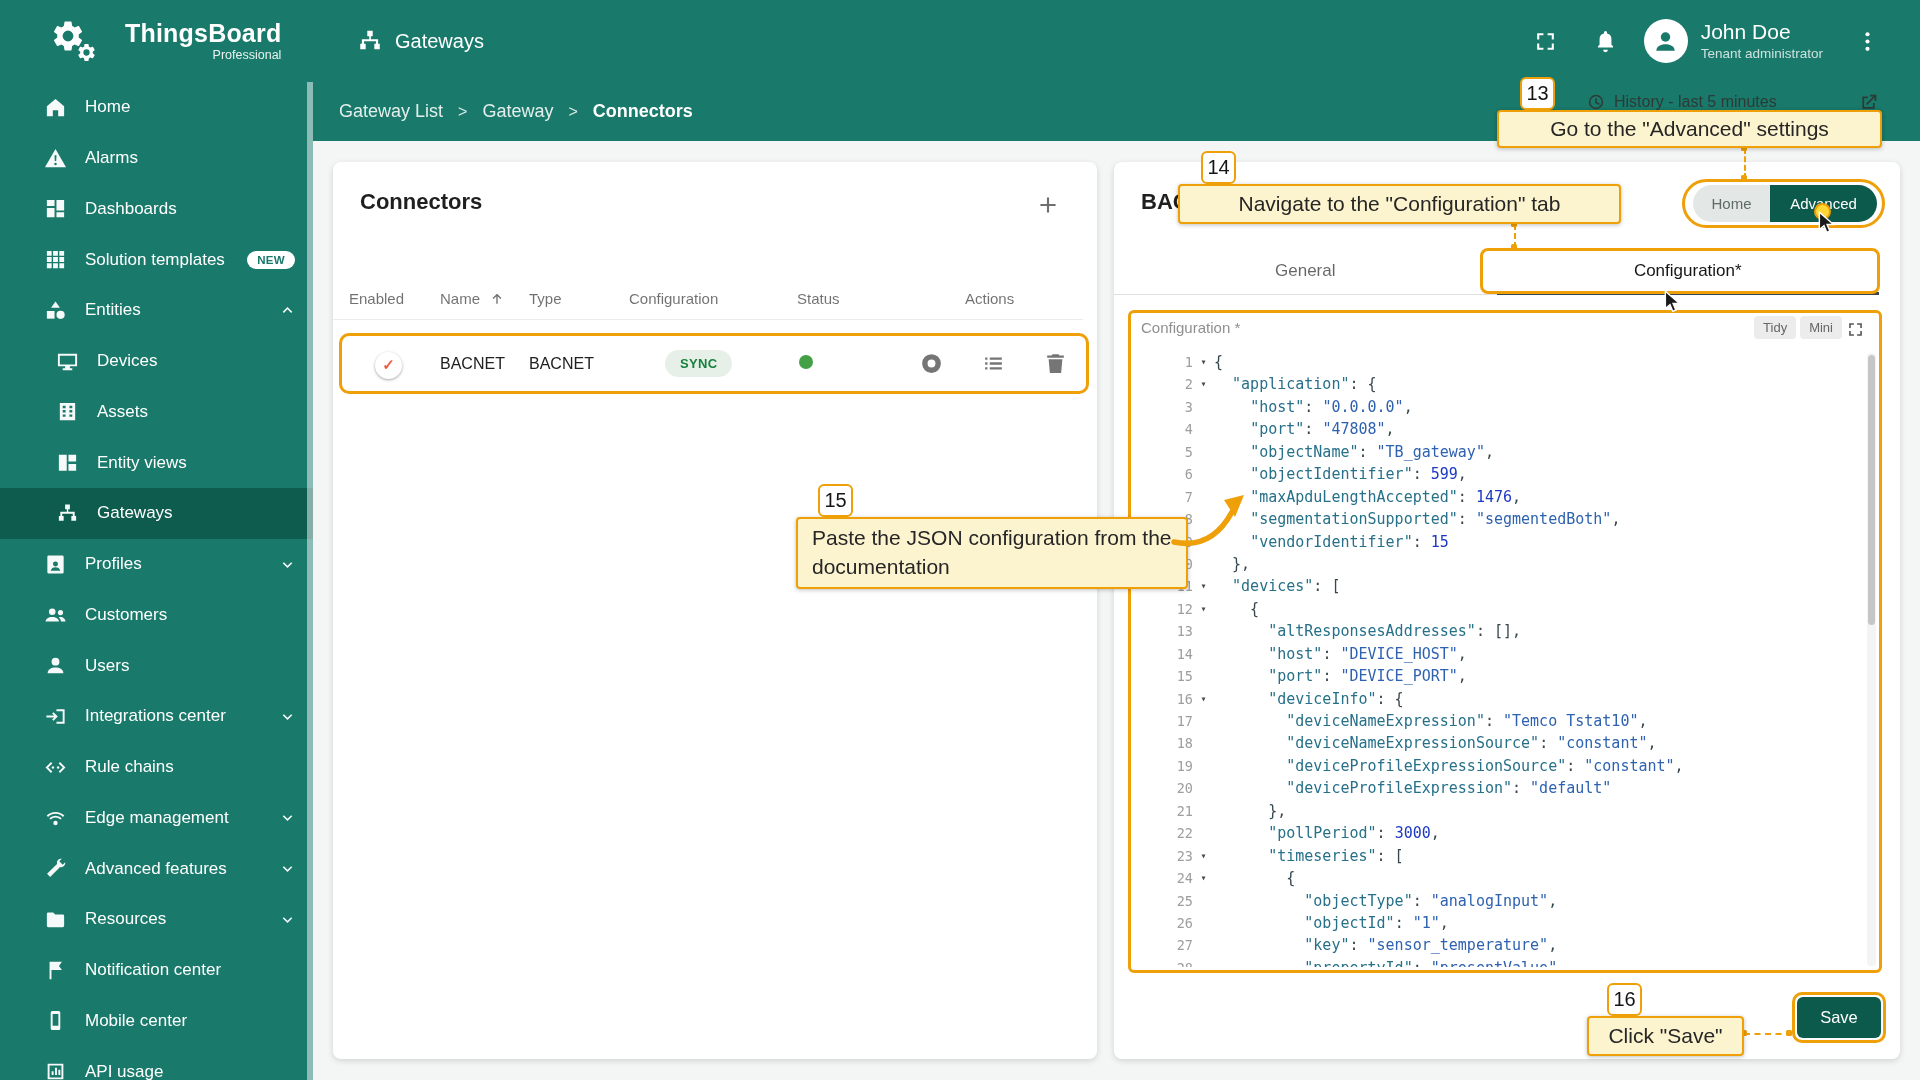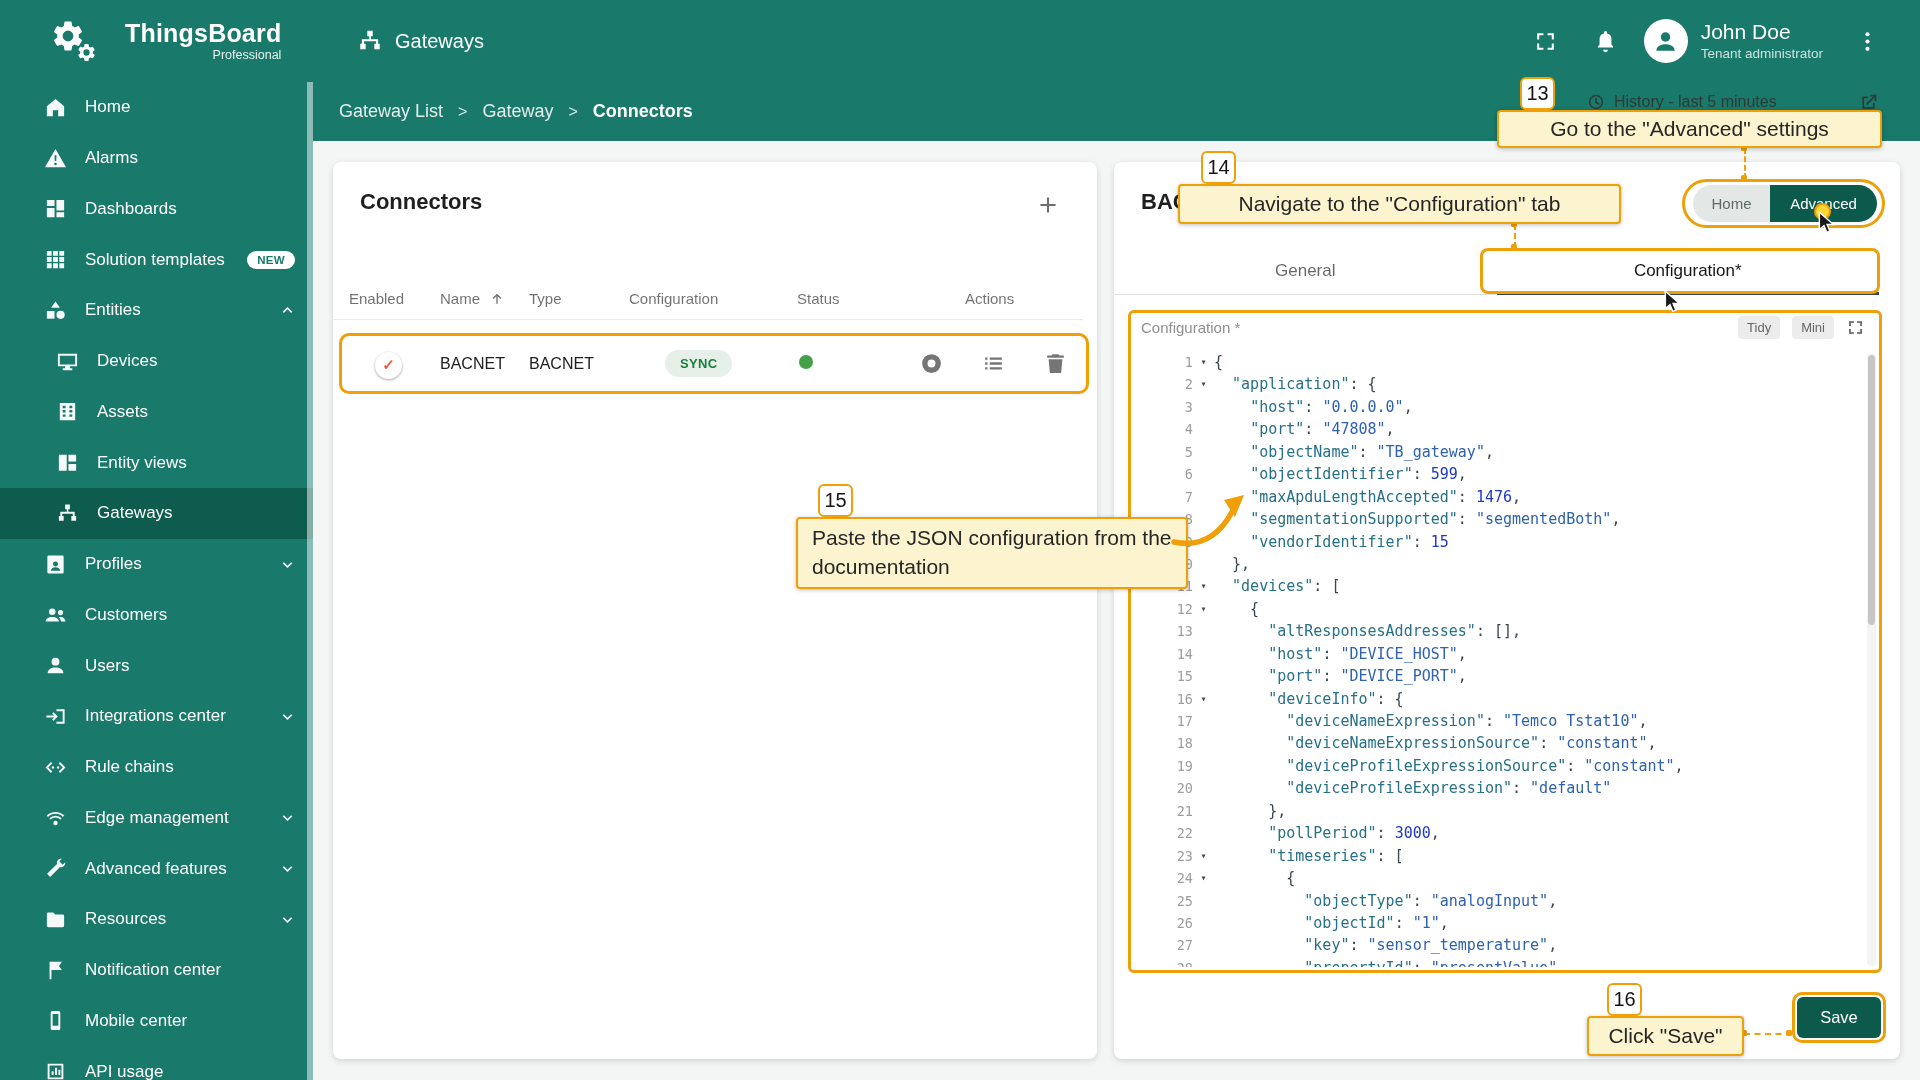--- a/index.html
+++ b/index.html
@@ -84,21 +84,21 @@
   .pill.basic{width:77px;background:#e3e7e5;color:#5f6b67}
   .pill.adv{width:107px;background:var(--primary-dark);color:#fff;font-weight:500}
   #tabs{position:absolute;top:86px;left:0;width:765px;height:47px;display:flex;border-bottom:1px solid rgba(0,0,0,.12)}
   .tab{flex:1;display:flex;align-items:center;justify-content:center;font-size:17px;cursor:pointer}
   .tab.general{color:rgba(0,0,0,.6)}
   .tab.config{color:#161616;font-weight:500;position:relative}
   .tab.config::after{content:"";position:absolute;left:0;right:0;bottom:-1px;height:3px;background:#37474f}
 
   #editor{position:absolute;left:14px;top:148px;width:754px;height:663px;border:3px solid var(--orange);border-radius:6px;background:#fff}
   #editor-label{position:absolute;left:10px;top:6px;font-size:15px;color:#8f8f8f}
-  #editor-tools{position:absolute;right:14px;top:3px;display:flex;align-items:center;gap:12px}
+  #editor-tools{position:absolute;right:14px;top:3px;display:flex;align-items:flex-end;gap:4px}
   .tool-chip{background:#ececec;border-radius:4px;font-size:13px;color:#666;padding:4px 9px;cursor:pointer}
   #editor-tools .exp{width:19px;height:19px;color:#555;cursor:pointer}
   #code-lines{position:absolute;left:0;top:38px;right:14px;bottom:3px;overflow:hidden;font-family:"DejaVu Sans Mono",monospace;font-size:15px;cursor:text}
   .code-line{display:flex;height:22.45px;line-height:22.45px}
   .ln{width:62px;text-align:right;color:#9e9e9e;flex:none;font-size:13.5px}
   .fold{width:21px;text-align:center;color:#4a4a4a;flex:none;font-size:10px}
   .ct{flex:1;white-space:pre;color:#37474f}
   .tk{color:#267089}
   .ts{color:#2e62b0}
   .tn{color:#1d39c4}

